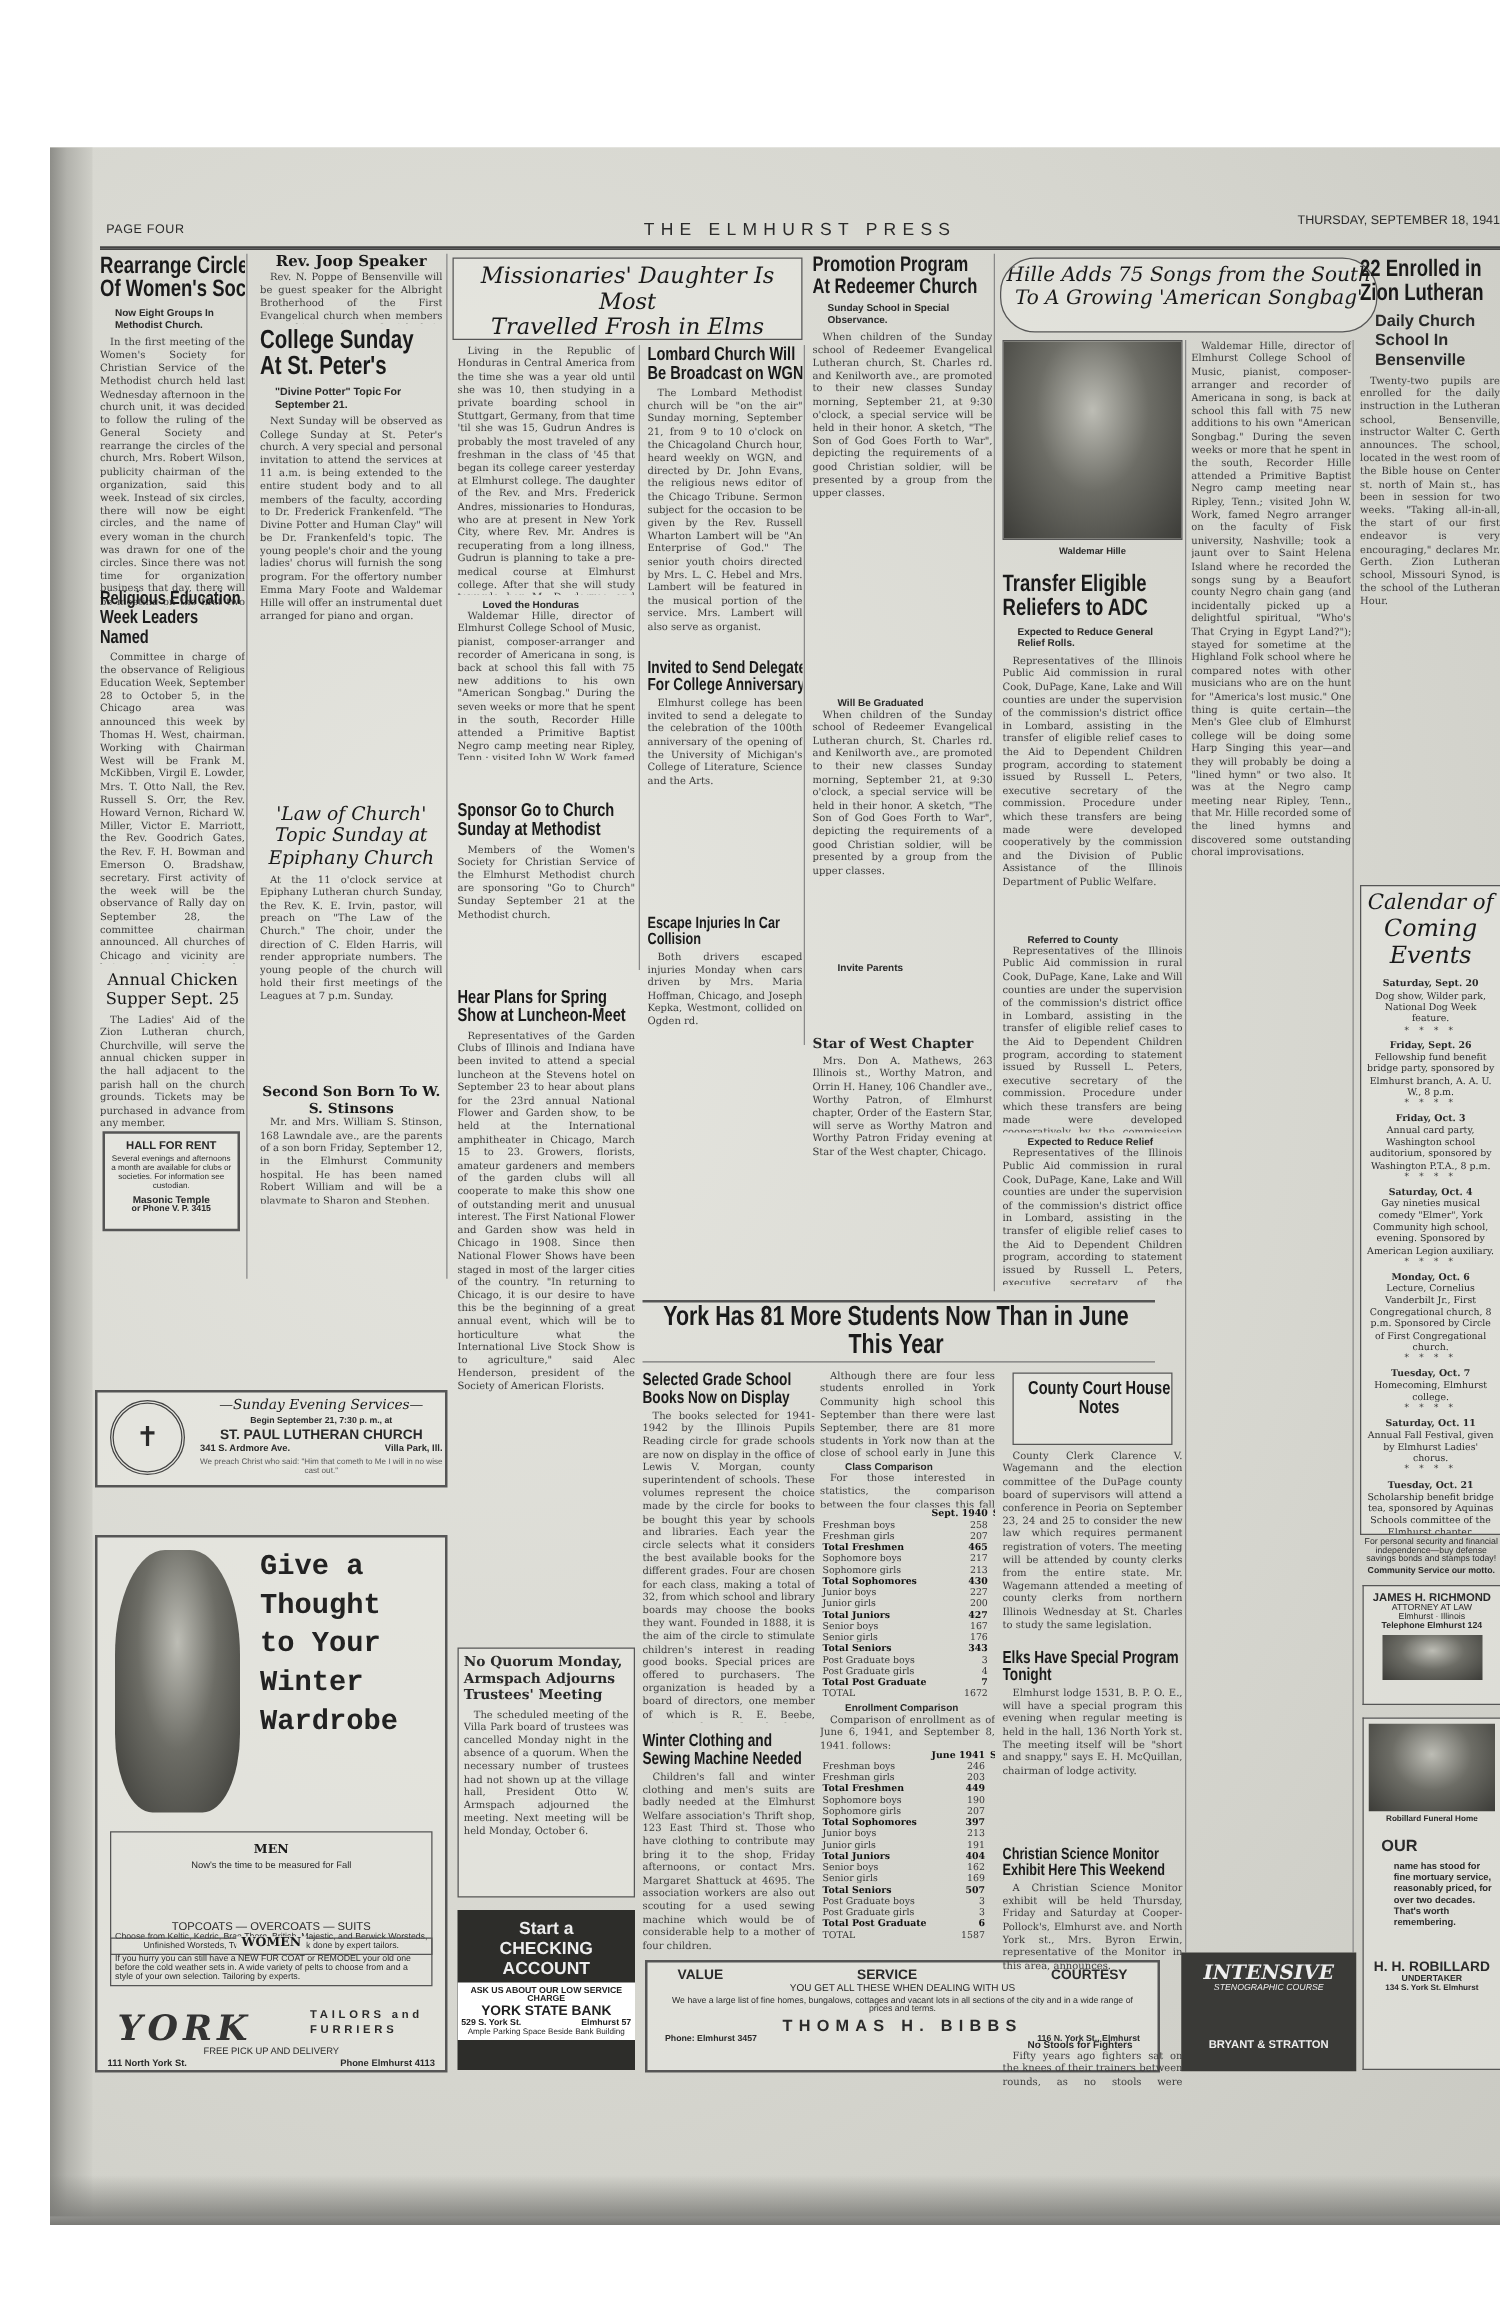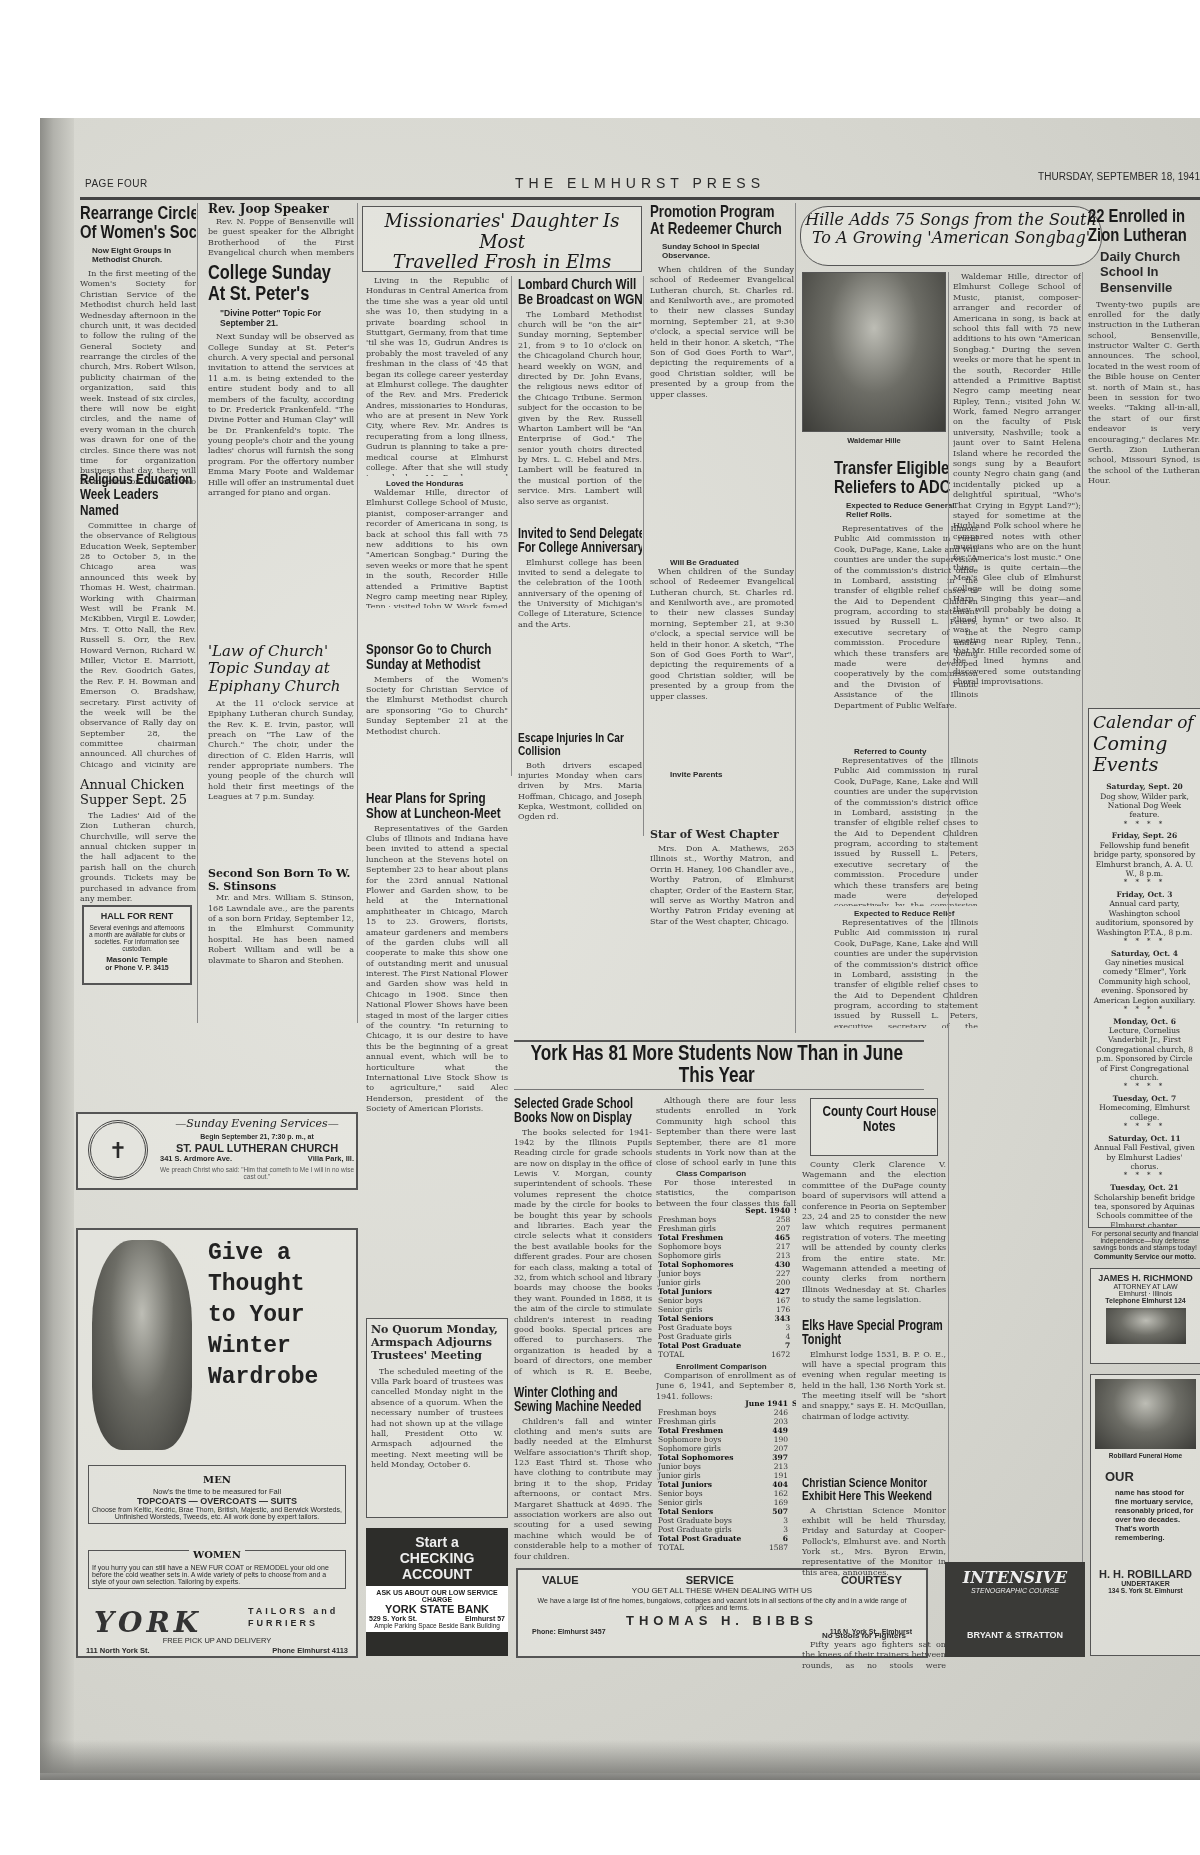--- a/index.html
+++ b/index.html
@@ -15,21 +15,21 @@
   .bottom-shadow { position: absolute; left: 40px; top: 1740px; width: 1160px; height: 40px;
     background: linear-gradient(180deg, rgba(120,120,115,0) 0%, #7a7a76 100%); }
   .masthead { position: absolute; left: 80px; top: 175px; width: 1120px; height: 22px; }
   .masthead .pg { position: absolute; left: 5px; top: 3px; font-family: "Liberation Sans", sans-serif; font-size: 10px; letter-spacing: .5px; }
   .masthead .title { position: absolute; left: 0; width: 1120px; top: 0; text-align: center; font-family: "Liberation Sans", sans-serif; font-size: 14px; letter-spacing: 5px; }
   .masthead .date { position: absolute; right: 0; top: -4px; font-family: "Liberation Sans", sans-serif; font-size: 10px; }
   .rule { position: absolute; left: 80px; top: 197px; width: 1120px; height: 3px; border-top: 2px solid #444; border-bottom: 1px solid #444; }
   .col { position: absolute; top: 203px; border-right: 1px solid #888; }
   .art { position: absolute; overflow: hidden; }
   .hl { font-family: "Liberation Sans", sans-serif; font-weight: bold; line-height: 1.02; color: #1a1a1a; transform: scaleX(.78); transform-origin: left top; white-space: nowrap; }
-  .hl-it { font-family: "DejaVu Serif", serif; font-style: italic; color: #1a1a1a; line-height: 1.15; }
+  .hl-it { font-family: "DejaVu Serif", serif; font-style: italic; color: #1a1a1a; line-height: 1.15; text-align: center; }
   .deck { font-family: "Liberation Sans", sans-serif; font-weight: bold; font-size: 10px; line-height: 1.2; margin: 4px 0 4px 12px; }
   .body { font-size: 8px; line-height: 1.3; color: #3a3a3a; text-align: justify; text-indent: 8px; }
   .box { border: 2px solid #555; padding: 4px; background: rgba(235,235,230,.5); }
   .photo { background: radial-gradient(ellipse at 50% 35%, #bdbdb5 0%, #6d6d66 45%, #3c3c38 100%); }
   .sub { font-family: Liberation Sans, sans-serif; font-weight: bold; font-size: 8px; margin-top: 3px; padding-left: 20px; }
   table.stats { font-size: 7.5px; border-collapse: collapse; width: 100%; color: #333; }
   table.stats td { padding: 0 2px; white-space: nowrap; }
   table.stats td.n { text-align: right; }
   table.stats tr.b td { font-weight: bold; color: #111; }
   .ad-title { font-family: "Liberation Sans", sans-serif; font-weight: bold; text-align: center; }
@@ -113,21 +113,21 @@
   <div style="position:absolute;left:130px;top:8px;font-family:'Liberation Mono',monospace;font-weight:bold;font-size:23px;line-height:1.35;color:#222;">
     <div>Give a</div>
     <div>Thought</div>
     <div>to Your</div>
     <div>Winter</div>
     <div>Wardrobe</div>
   </div>
   <div style="position:absolute;left:10px;top:235px;width:258px;border:1px solid #555;padding:3px;text-align:center;font-family:'Liberation Sans',sans-serif;">
     <div class="hl-it" style="font-weight:bold;font-style:normal;font-size:10px;margin-top:-10px;background:#e2e2dc;display:inline-block;padding:0 4px;">MEN</div>
     <div style="font-size:7.5px;">Now's the time to be measured for Fall</div>
-    <div style="font-size:9px;font-weight:bold;">TOPCOATS — OVERCOATS — SUITS</div>
+    <div style="font-size:9px;font-weight:normal;margin-top:40px;">TOPCOATS — OVERCOATS — SUITS</div>
     <div style="font-size:7px;">Choose from Keltic, Kedric, Brae Thorn, British, Majestic, and Berwick Worsteds, Unfinished Worsteds, Tweeds, etc. All work done by expert tailors.</div>
   </div>
   <div style="position:absolute;left:10px;top:320px;width:258px;border:1px solid #555;padding:3px;font-family:'Liberation Sans',sans-serif;">
     <div style="text-align:center;"><span class="hl-it" style="font-weight:bold;font-style:normal;font-size:10px;background:#e2e2dc;padding:0 4px;position:relative;top:-10px;">WOMEN</span></div>
     <div style="font-size:7px;margin-top:-8px;">If you hurry you can still have a NEW FUR COAT or REMODEL your old one before the cold weather sets in. A wide variety of pelts to choose from and a style of your own selection. Tailoring by experts.</div>
   </div>
   <div style="position:absolute;left:16px;top:376px;font-family:'DejaVu Serif',serif;font-style:italic;font-weight:bold;font-size:28px;letter-spacing:4px;color:#333;">YORK</div>
   <div style="position:absolute;left:170px;top:376px;font-family:'Liberation Sans',sans-serif;font-weight:bold;font-size:9px;letter-spacing:3px;line-height:1.3;">
     <div>TAILORS and</div>
     <div>FURRIERS</div>
@@ -424,21 +424,21 @@
 </div>
 
 <div class="art box" style="left:800px;top:206px;width:302px;height:60px;border-width:1px;border-radius:28px;">
   <div class="hl-it" style="font-size:16px;text-align:center;">Hille Adds 75 Songs from the South</div>
   <div class="hl-it" style="font-size:16px;text-align:center;">To A Growing 'American Songbag'</div>
 </div>
 <div class="art" style="left:802px;top:272px;width:144px;height:160px;border:1px solid #555;">
   <div class="photo" style="width:100%;height:100%;"></div>
 </div>
 <div class="art" style="left:802px;top:436px;width:144px;text-align:center;font-family:'Liberation Sans',sans-serif;font-weight:bold;font-size:7.5px;">Waldemar Hille</div>
-<div class="art" style="left:802px;top:458px;width:144px;margin-left:32px;">
+<div class="art" style="left:802px;top:458px;width:144px;">
   <div class="hl" style="font-size:19px;width:190px;white-space:normal;">Transfer Eligible Reliefers to ADC</div>
   <div class="deck" style="font-size:8px;">Expected to Reduce General Relief Rolls.</div>
   <div class="body" style="height:220px;overflow:hidden;">Representatives of the Illinois Public Aid commission in rural Cook, DuPage, Kane, Lake and Will counties are under the supervision of the commission's district office in Lombard, assisting in the transfer of eligible relief cases to the Aid to Dependent Children program, according to statement issued by Russell L. Peters, executive secretary of the commission. Procedure under which these transfers are being made were developed cooperatively by the commission and the Division of Public Assistance of the Illinois Department of Public Welfare.</div>
   <div class="sub">Referred to County</div>
   <div class="body" style="height:150px;overflow:hidden;">Representatives of the Illinois Public Aid commission in rural Cook, DuPage, Kane, Lake and Will counties are under the supervision of the commission's district office in Lombard, assisting in the transfer of eligible relief cases to the Aid to Dependent Children program, according to statement issued by Russell L. Peters, executive secretary of the commission. Procedure under which these transfers are being made were developed cooperatively by the commission and the Division of Public Assistance of the Illinois Department of Public Welfare.</div>
   <div class="sub">Expected to Reduce Relief</div>
   <div class="body" style="height:110px;overflow:hidden;">Representatives of the Illinois Public Aid commission in rural Cook, DuPage, Kane, Lake and Will counties are under the supervision of the commission's district office in Lombard, assisting in the transfer of eligible relief cases to the Aid to Dependent Children program, according to statement issued by Russell L. Peters, executive secretary of the commission. Procedure under which these transfers are being made were developed cooperatively by the commission and the Division of Public Assistance of the Illinois Department of Public Welfare.</div>
 </div>
 <div class="art box" style="left:810px;top:1098px;width:128px;height:58px;border-width:1px;text-align:center;">
   <div class="hl" style="font-size:15px;white-space:normal;width:165px;transform-origin:left top;">County Court House Notes</div>

